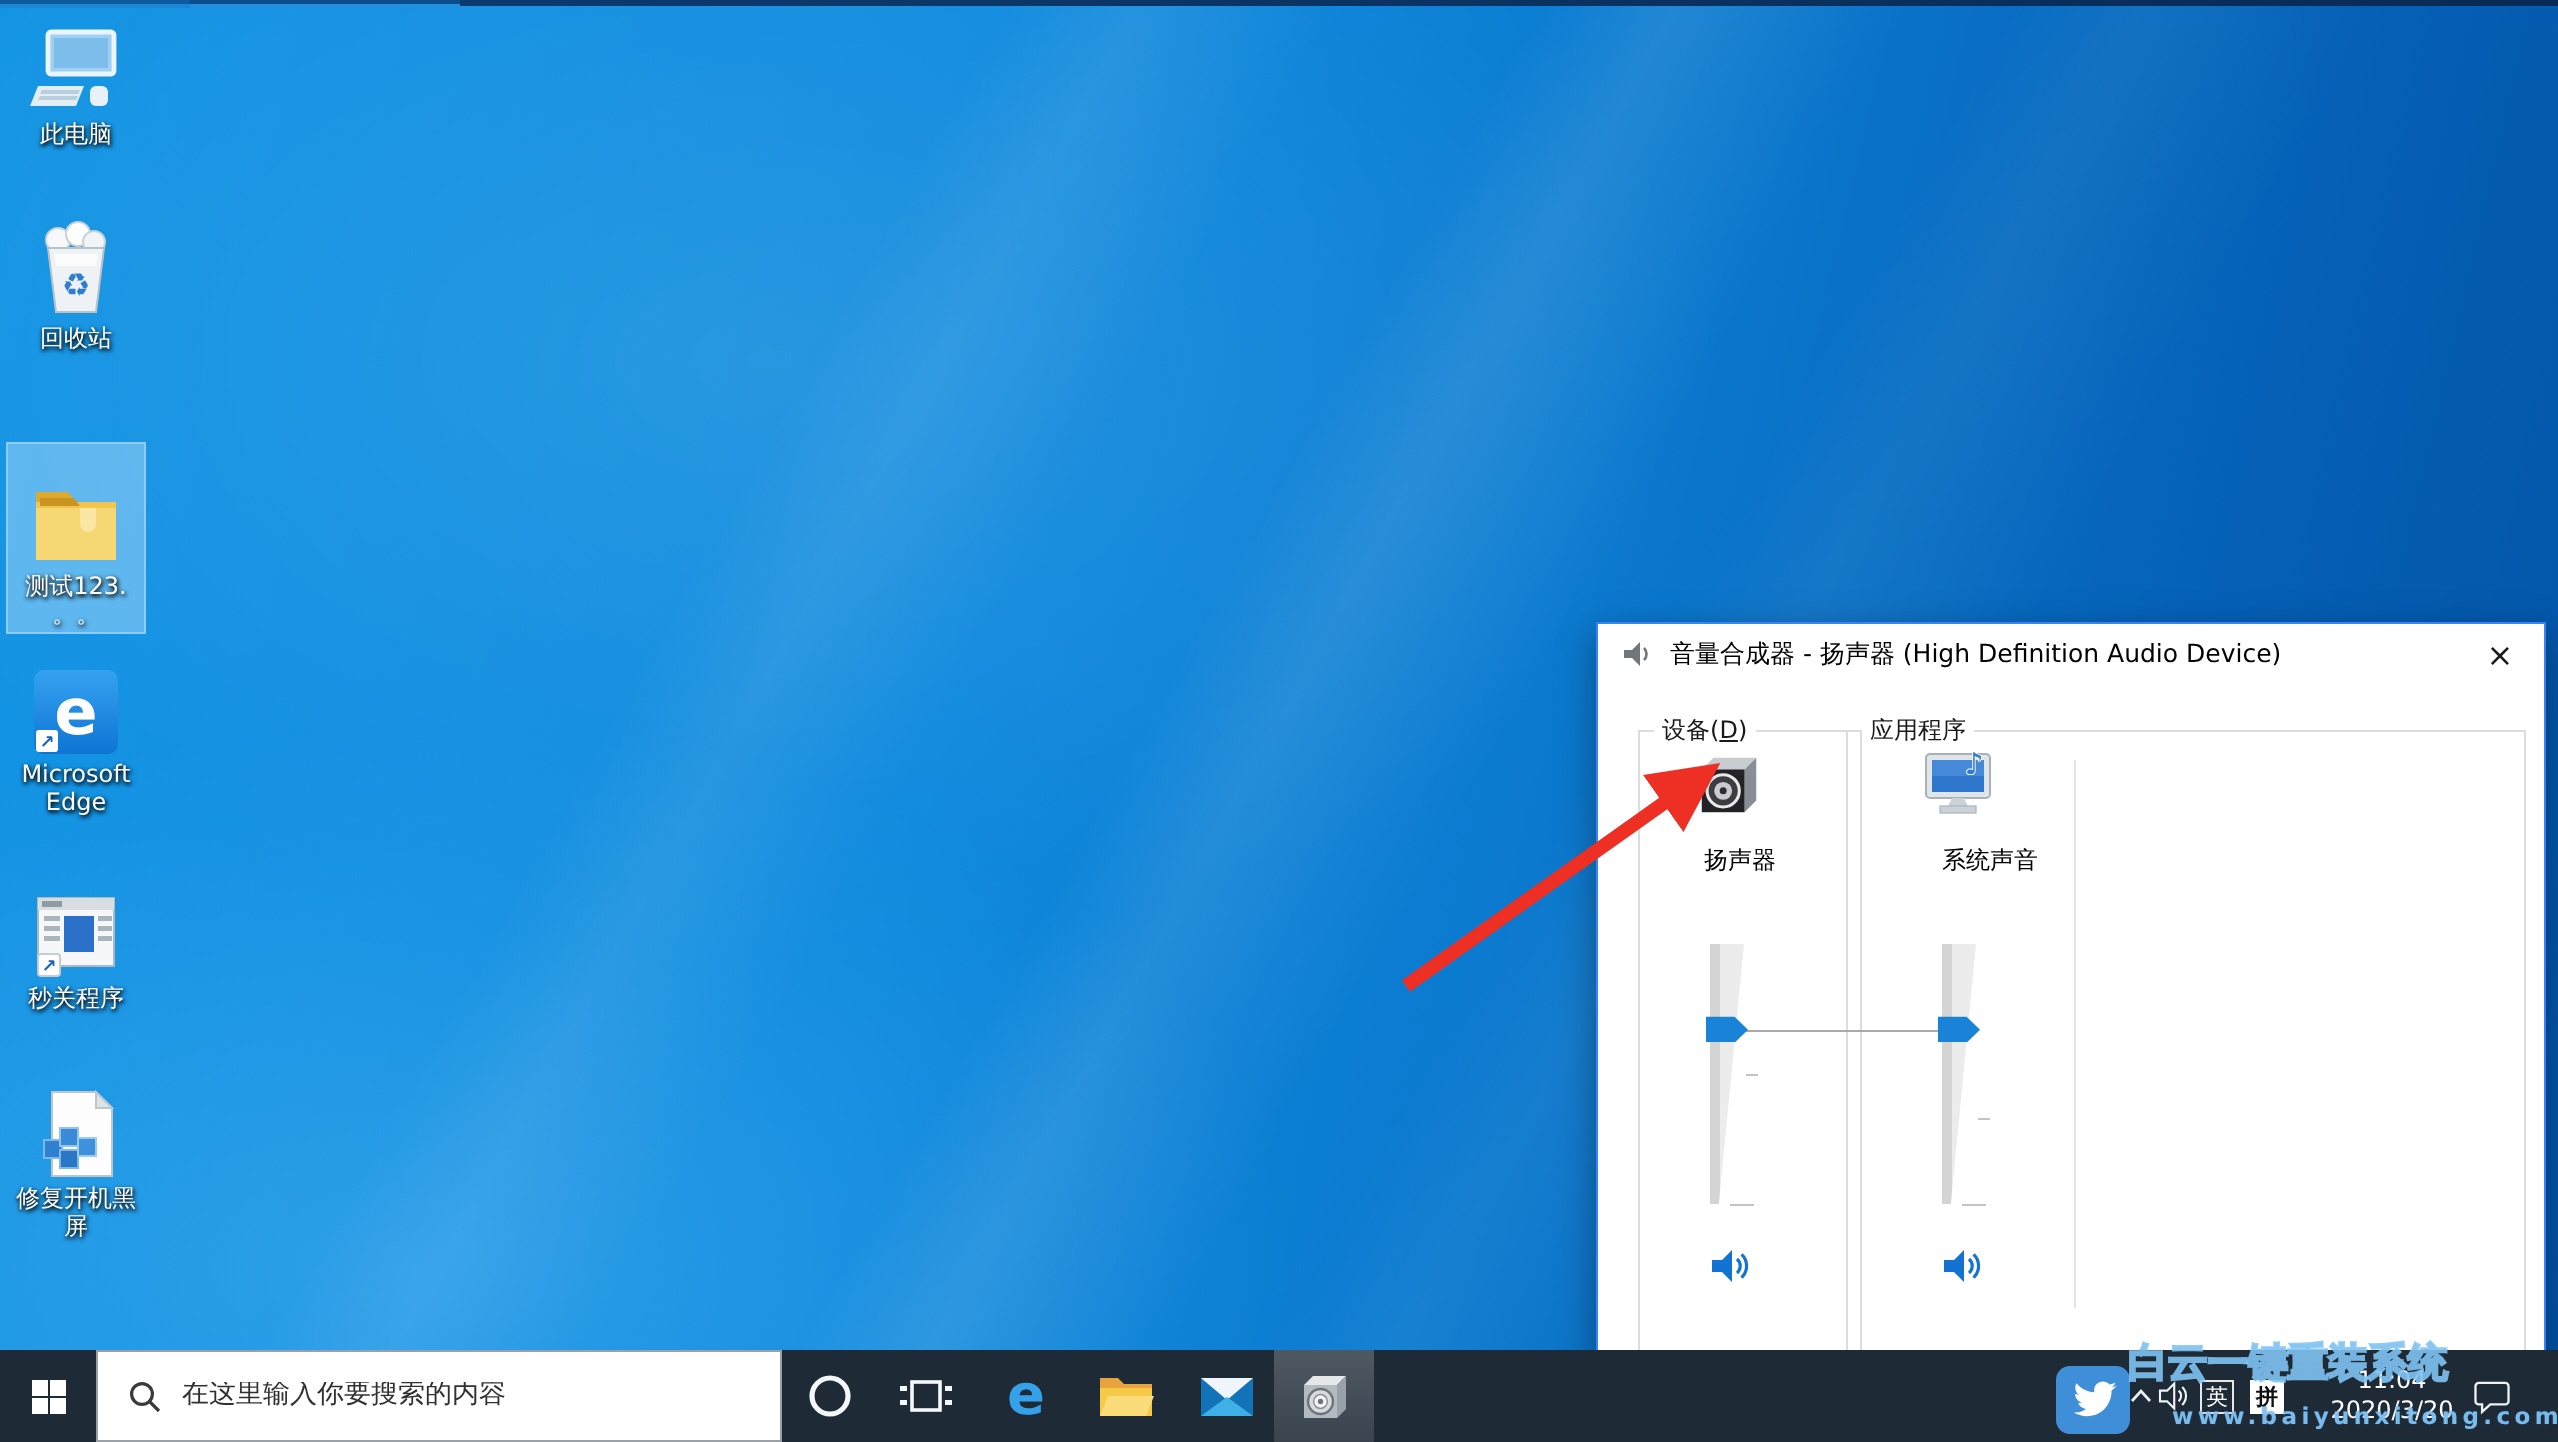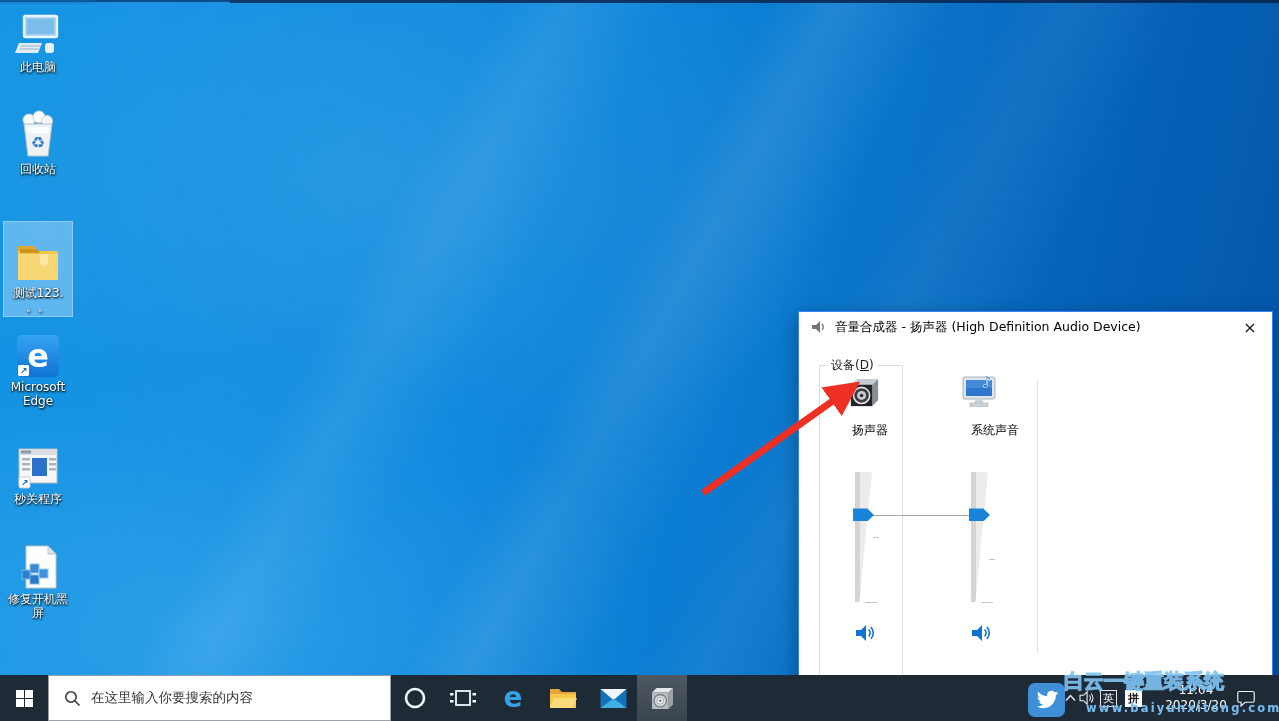--- a/index.html
+++ b/index.html
@@ -47,21 +47,21 @@
     box-shadow:0 6px 18px rgba(0,0,0,.35);
     margin-top:21px;
   }
   .titlebar { position:absolute; left:0; top:0; right:0; height:30px; background:#fff; display:flex; align-items:center; }
   .titlebar .t-icon { margin:0 8px 0 12px; display:flex; }
   .titlebar .t-text { font-size:12.5px; color:#000; }
   .t-close { position:absolute; right:0; top:0; width:44px; height:30px; display:flex; align-items:center; justify-content:center; font-size:16px; color:#1a1a1a; cursor:pointer; }
 
   .grp { position:absolute; border:1px solid #dcdcdc; }
   .grp-label { position:absolute; top:-9px; left:7px; background:#fff; padding:0 4px; font-size:12px; color:#1a1a1a; white-space:nowrap; }
-  .grp-device { left:20px; top:53px; width:84px; height:312px; }
+  .grp-device { left:20px; top:53px; width:112px; height:312px; }
   .grp-app    { left:124px; top:53px; width:340px; height:312px; }
   .app-sep { position:absolute; left:238px; top:68px; width:1px; height:274px; background:#e4e4e4; }
 
   .ch-icon { position:absolute; }
   .ch-name { position:absolute; top:110px; text-align:center; font-size:12px; color:#000; }
   .n1 { left:20px;  width:102px; }
   .n2 { left:124px; width:114px;padding-left:30px; }
 
   .track { position:absolute; top:160px; width:17px; height:130px;
     background:linear-gradient(to right,#d4d4d4 0 30%, #ececec 30% 100%);
@@ -224,20 +224,23 @@
         <path d="M11,5 A4.2,4.2 0 0 1 11,11" stroke="#70767c" stroke-width="1.3" fill="none"></path>
       </svg>
     </span>
     <span class="t-text">音量合成器 - 扬声器 (High Definition Audio Device)</span>
     <span class="t-close">×</span>
   </div>
 
   <div class="grp grp-device">
     <span class="grp-label"><span>设备(</span><u>D</u><span>)</span></span>
   </div>
+  <div class="grp grp-app">
+    <span class="grp-label">应用程序</span>
+  </div>
   <div class="app-sep"></div>
 
   <div class="ch-icon" style="left:48px; top:63px;">
     <svg width="35" height="35" viewBox="0 0 36 36">
       <polygon points="4,10 10,4 32,4 26,10" fill="#c7ccd1"></polygon>
       <polygon points="26,10 32,4 32,26 26,32" fill="#878e95"></polygon>
       <rect x="4" y="10" width="22" height="22" fill="#232327"></rect>
       <circle cx="15" cy="21" r="8.3" fill="#3c3c42" stroke="#e8e8ea" stroke-width="1.6"></circle>
       <circle cx="15" cy="21" r="4.6" fill="#c9cbcf"></circle>
       <circle cx="15" cy="21" r="1.8" fill="#2e2e33"></circle>

